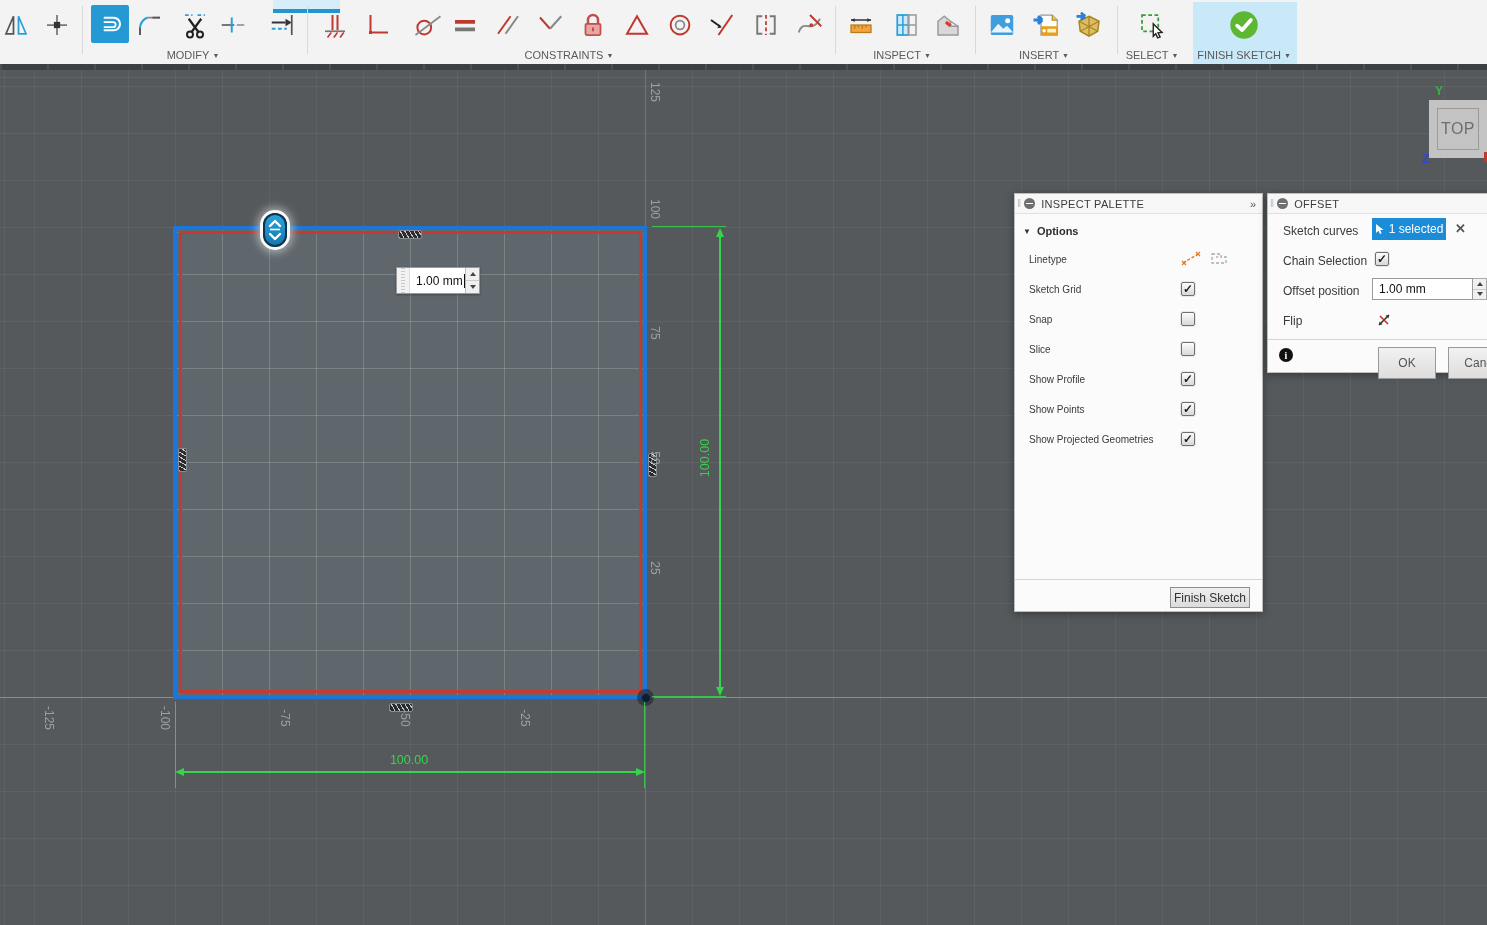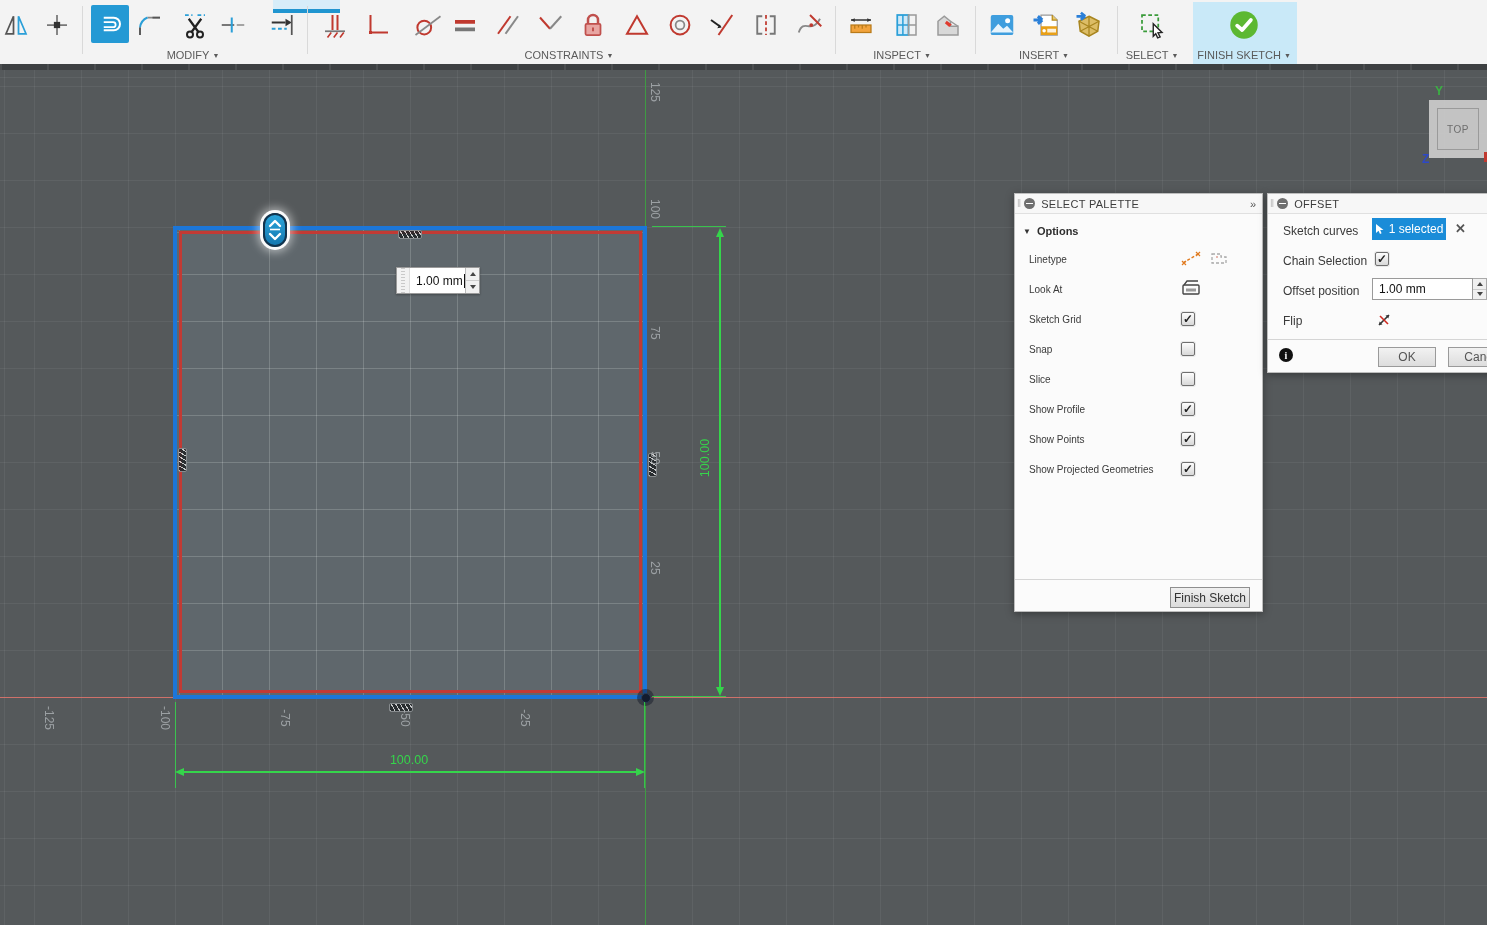--- a/index.html
+++ b/index.html
@@ -65,21 +65,21 @@
   #offset-input .caret-bar { display:inline-block; width:1px; height:14px; background:#111; margin-left:1px; }
   #offset-input .spin { width:14px; border-left:1px solid #bbb; display:flex; flex-direction:column; }
   #offset-input .spin div { flex:1; background:#f0f0f0; display:flex; align-items:center; justify-content:center; cursor:pointer; }
   #offset-input .spin div:first-child { border-bottom:1px solid #ccc; }
   .tri-up { width:0; height:0; border-left:3px solid transparent; border-right:3px solid transparent; border-bottom:4px solid #444; }
   .tri-down { width:0; height:0; border-left:3px solid transparent; border-right:3px solid transparent; border-top:4px solid #444; }
 
   
   #viewcube { position:absolute; left:1429px; top:30px; width:58px; height:58px; background:rgba(201,201,201,.95); cursor:pointer; }
   #viewcube .inner { position:absolute; left:8px; top:8px; right:8px; bottom:8px; border:1px solid rgba(150,150,150,.9);
-    display:flex; align-items:center; justify-content:center; font-size:10px; color:#6e6e6e; letter-spacing:.5px; }
+    display:flex; align-items:center; justify-content:center; font-size:16px; color:#6e6e6e; letter-spacing:.5px; }
   #vc-y { position:absolute; left:6px; top:-16px; color:#3bb143; font-size:12px; font-weight:bold; }
   #vc-z { position:absolute; left:-7px; top:52px; color:#2d48c8; font-size:12px; font-weight:bold; }
   #vc-x-sliver { position:absolute; right:-1px; bottom:-4px; width:4px; height:10px; background:#c0392f; }
 
   
   .panel { position:absolute; background:#fbfbfb; border:1px solid #bdbdbd; box-shadow:0 2px 8px rgba(0,0,0,.35); font-size:12px; color:#3a3a3a; }
   .phead { height:20px; display:flex; align-items:center; border-bottom:1px solid #e0e0e0; background:#f7f7f7; cursor:move; }
   .phead .grip { color:#b9b9b9; font-size:10px; padding:0 3px 0 2px; }
   .phead .minus { width:11px; height:11px; border-radius:50%; background:#6f6f6f; position:relative; margin-right:6px; }
   .phead .minus::after { content:""; position:absolute; left:2px; right:2px; top:5px; height:1px; background:#fff; }
@@ -110,21 +110,21 @@
     display:flex; align-items:center; justify-content:center; gap:4px; cursor:pointer; }
   #sel-x { position:absolute; left:187px; top:1px; color:#555; font-size:13px; font-weight:bold; cursor:pointer; }
   #off-pos-input { position:absolute; left:104px; top:-2px; width:101px; height:22px; background:#fff; border:1px solid #9a9a9a;
     font-size:12px; color:#111; display:flex; align-items:center; padding-left:6px; }
   #off-spin { position:absolute; left:205px; top:-2px; width:14px; height:22px; border:1px solid #aaa; border-left:none; display:flex; flex-direction:column; }
   #off-spin div { flex:1; background:#f0f0f0; display:flex; align-items:center; justify-content:center; cursor:pointer; }
   #off-spin div:first-child { border-bottom:1px solid #ccc; }
   #dlg-foot { position:absolute; left:0; right:0; top:145px; border-top:1px solid #d5d5d5; height:35px; }
   #info-icon { position:absolute; left:11px; top:8px; width:14px; height:14px; border-radius:50%; background:#111; color:#fff;
     font-size:10px; font-weight:bold; font-family:"Liberation Serif", serif; display:flex; align-items:center; justify-content:center; }
-  .dlg-btn { position:absolute; top:7px; height:20px; background:linear-gradient(#f2f2f2,#ddd); border:1px solid #9a9a9a;
+  .dlg-btn { position:absolute; top:7px; height:32px; background:linear-gradient(#f2f2f2,#ddd); border:1px solid #9a9a9a;
     font-size:12px; color:#555; display:flex; align-items:center; justify-content:center; cursor:pointer; }
   #ok-btn { left:110px; width:58px; }
   #cancel-btn { left:180px; width:70px; }
 </style>
 </head>
 <body>
 
 <div id="root">
 
   <div id="toolbar">
@@ -426,49 +426,39 @@
       <span id="vc-y">Y</span>
       <span id="vc-z">Z</span>
       <span id="vc-x-sliver"></span>
     </div>
   </div>
 
   <div id="palette" class="panel">
     <div class="phead">
       <span class="grip">‖</span>
       <span class="minus"></span>
-      <span class="ptitle">SELECT PALETTE</span>
+      <span class="ptitle">INSPECT PALETTE</span>
       <span class="collapse">»</span>
     </div>
     <div id="opt-head">
       <span class="sec-caret">▼</span>
       <span class="sec-label">Options</span>
     </div>
 
     <div class="prow">
       <span class="plabel">Linetype</span>
       <span class="ctrl">
         <span><svg width="20" height="16" viewBox="0 0 20 16">
               <path d="M2 13 L17 4" stroke="#e07b20" stroke-width="1.4" stroke-dasharray="3 2"></path>
               <path d="M15 2 L19 6 M19 2 L15 6" stroke="#e07b20" stroke-width="1.2"></path>
               <path d="M1 11 L5 15 M5 11 L1 15" stroke="#e07b20" stroke-width="1.2"></path>
             </svg></span>
         <span><svg width="20" height="16" viewBox="0 0 20 16">
               <path d="M3 4 H12 V7 H17 V13 H3 Z" fill="none" stroke="#aaa" stroke-width="1.3" stroke-dasharray="3 2"></path>
               <path d="M7 7 H10" stroke="#d07060" stroke-width="1.2" stroke-dasharray="2 2"></path>
-            </svg></span>
-      </span>
-    </div>
-    <div class="prow">
-      <span class="plabel">Look At</span>
-      <span class="ctrl">
-        <span><svg width="20" height="18" viewBox="0 0 20 18">
-              <path d="M3 6 L6 2 H17" fill="none" stroke="#444" stroke-width="1.3"></path>
-              <rect x="2" y="6" width="16" height="9" rx="1" fill="none" stroke="#444" stroke-width="1.4"></rect>
-              <rect x="5" y="9.5" width="10" height="3" fill="#999"></rect>
             </svg></span>
       </span>
     </div>
     <div class="prow">
       <span class="plabel">Sketch Grid</span>
       <span class="ctrl">
           <span class="cb checked"></span>
         </span>
     </div>
     <div class="prow">

